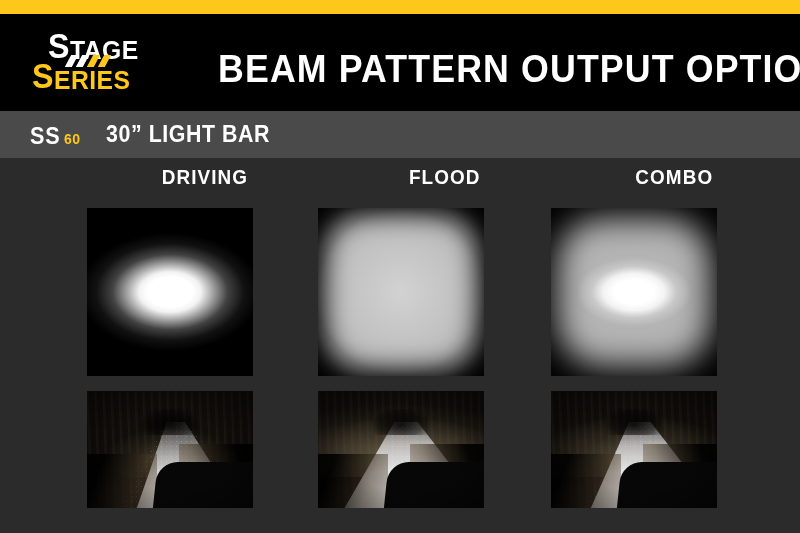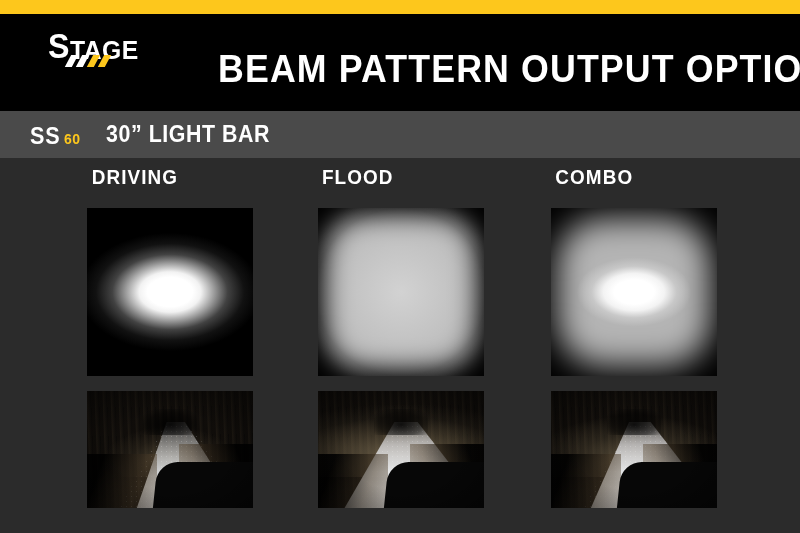--- a/index.html
+++ b/index.html
@@ -155,21 +155,21 @@
 
   .column { position: absolute; top: 0; width: 166px; }
   #col-0 { left: 87px; }
   #col-1 { left: 318px; }
   #col-2 { left: 551px; }
 
   .col-label {
     position: absolute;
     top: 8px;
     width: 166px;
-    text-align: left;
+    text-align: right;
     color: #ffffff;
     font-size: 21px;
     line-height: 21px;
     font-weight: bold;
     letter-spacing: 1.2px;
   }
   .col-label span {
     display: inline-block;
     transform: scaleX(0.9);
   }
@@ -333,20 +333,23 @@
 
   <div id="logo">
     <div class="logo-row" id="logo-stage-row">
       <span class="logo-cap logo-white">S</span><span class="logo-rest logo-white">TAGE</span>
     </div>
     <div id="logo-stripes">
       <i></i>
         <i></i>
         <i></i>
         <i></i>
+    </div>
+    <div class="logo-row" id="logo-series-row">
+      <span class="logo-cap logo-yellow">S</span><span class="logo-rest logo-yellow">ERIES</span>
     </div>
   </div>
 
   <div id="headline">BEAM PATTERN OUTPUT OPTIONS</div>
 </div>
 
 <div id="subbar">
   <div id="sku-badge">
     <span id="sku-main">SS</span><span id="sku-sub">60</span>
   </div>

